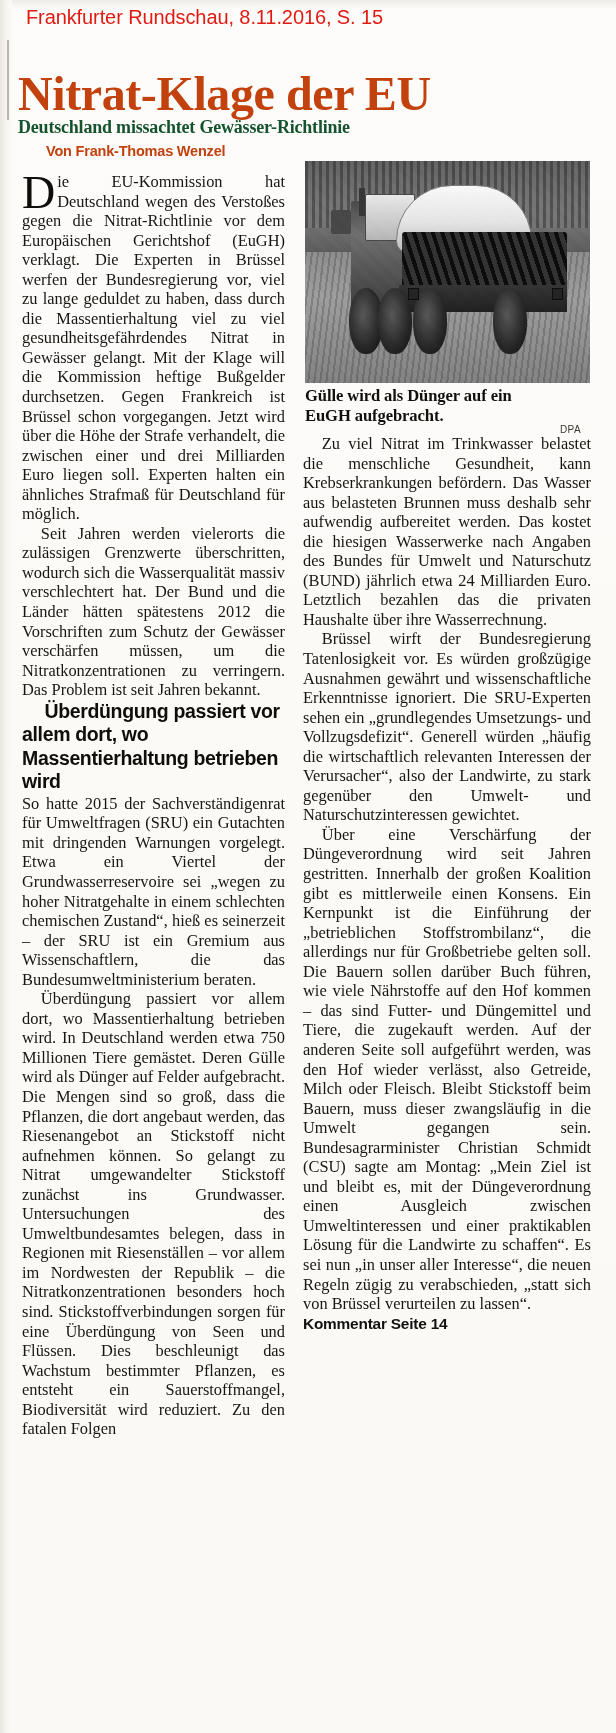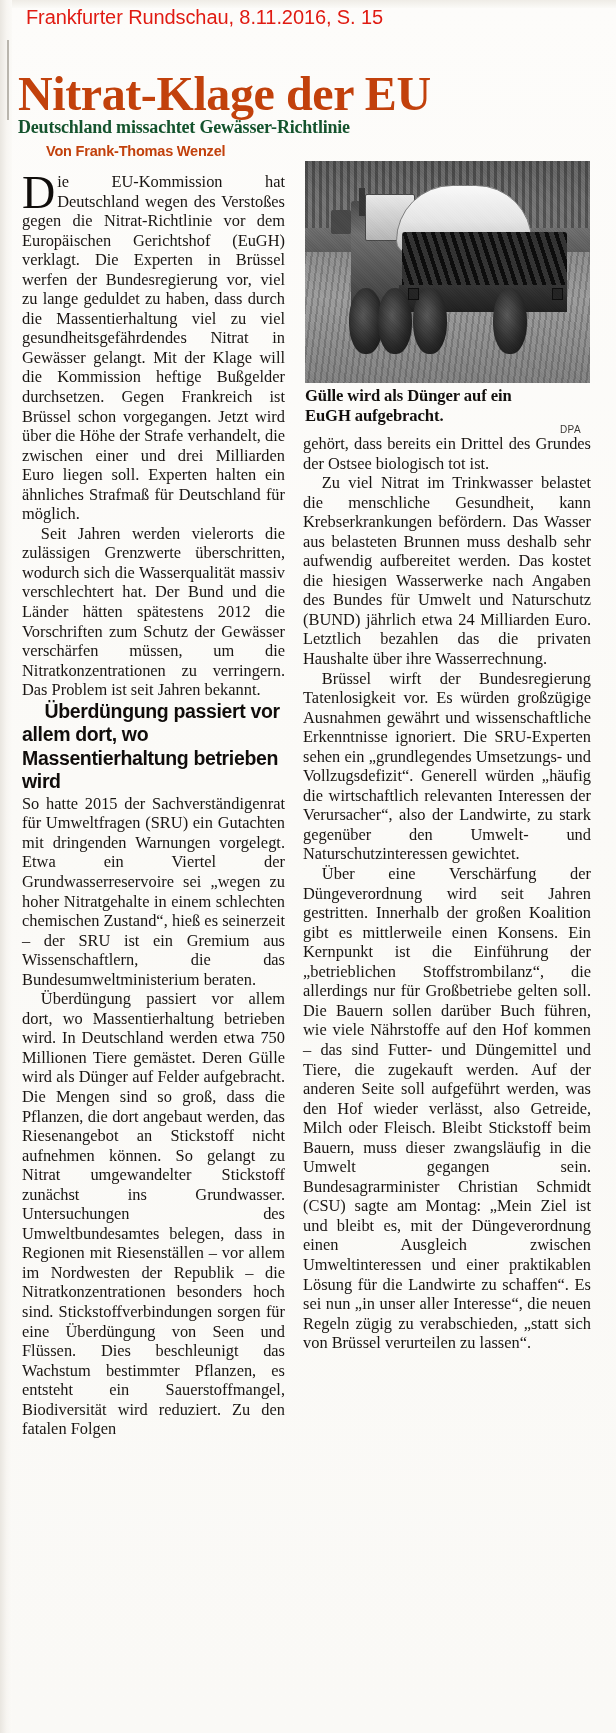--- a/index.html
+++ b/index.html
@@ -377,21 +377,21 @@
   <p>Seit Jahren werden vielerorts die zulässigen Grenzwerte überschritten, wodurch sich die Wasserqualität massiv verschlechtert hat. Der Bund und die Länder hätten spätestens 2012 die Vorschriften zum Schutz der Gewässer verschärfen müssen, um die Nitratkonzentrationen zu verringern. Das Problem ist seit Jahren bekannt.</p>
 
   <p class="crosshead">Überdüngung passiert vor allem dort, wo Massentierhaltung betrieben wird</p>
 
   <p class="no-indent">So hatte 2015 der Sachverständigenrat für Umweltfragen (SRU) ein Gutachten mit dringenden Warnungen vorgelegt. Etwa ein Viertel der Grundwasserreservoire sei „wegen zu hoher Nitratgehalte in einem schlechten chemischen Zustand“, hieß es seinerzeit – der SRU ist ein Gremium aus Wissenschaftlern, die das Bundesumweltministerium beraten.</p>
 
   <p>Überdüngung passiert vor allem dort, wo Massentierhaltung betrieben wird. In Deutschland werden etwa 750 Millionen Tiere gemästet. Deren Gülle wird als Dünger auf Felder aufgebracht. Die Mengen sind so groß, dass die Pflanzen, die dort angebaut werden, das Riesenangebot an Stickstoff nicht aufnehmen können. So gelangt zu Nitrat umgewandelter Stickstoff zunächst ins Grundwasser. Untersuchungen des Umweltbundesamtes belegen, dass in Regionen mit Riesenställen – vor allem im Nordwesten der Republik – die Nitratkonzentrationen besonders hoch sind. Stickstoffverbindungen sorgen für eine Überdüngung von Seen und Flüssen. Dies beschleunigt das Wachstum bestimmter Pflanzen, es entsteht ein Sauerstoffmangel, Biodiversität wird reduziert. Zu den fatalen Folgen</p>
 </div>
 
 <div class="col col-right">
-  <p class="no-indent">gehört, dass bereits ein Drittel des Grundes der Ostsee biologisch tot ist.</p>
 
   <p>Zu viel Nitrat im Trinkwasser belastet die menschliche Gesundheit, kann Krebserkrankungen befördern. Das Wasser aus belasteten Brunnen muss deshalb sehr aufwendig aufbereitet werden. Das kostet die hiesigen Wasserwerke nach Angaben des Bundes für Umwelt und Naturschutz (BUND) jährlich etwa 24 Milliarden Euro. Letztlich bezahlen das die privaten Haushalte über ihre Wasserrechnung.</p>
 
   <p>Brüssel wirft der Bundesregierung Tatenlosigkeit vor. Es würden großzügige Ausnahmen gewährt und wissenschaftliche Erkenntnisse ignoriert. Die SRU-Experten sehen ein „grundlegendes Umsetzungs- und Vollzugsdefizit“. Generell würden „häufig die wirtschaftlich relevanten Interessen der Verursacher“, also der Landwirte, zu stark gegenüber den Umwelt- und Naturschutzinteressen gewichtet.</p>
 
   <p>Über eine Verschärfung der Düngeverordnung wird seit Jahren gestritten. Innerhalb der großen Koalition gibt es mittlerweile einen Konsens. Ein Kernpunkt ist die Einführung der „betrieblichen Stoffstrombilanz“, die allerdings nur für Großbetriebe gelten soll. Die Bauern sollen darüber Buch führen, wie viele Nährstoffe auf den Hof kommen – das sind Futter- und Düngemittel und Tiere, die zugekauft werden. Auf der anderen Seite soll aufgeführt werden, was den Hof wieder verlässt, also Getreide, Milch oder Fleisch. Bleibt Stickstoff beim Bauern, muss dieser zwangsläufig in die Umwelt gegangen sein. Bundesagrarminister Christian Schmidt (CSU) sagte am Montag: „Mein Ziel ist und bleibt es, mit der Düngeverordnung einen Ausgleich zwischen Umweltinteressen und einer praktikablen Lösung für die Landwirte zu schaffen“. Es sei nun „in unser aller Interesse“, die neuen Regeln zügig zu verabschieden, „statt sich von Brüssel verurteilen zu lassen“.</p>
 
+  <p class="endnote">Kommentar Seite 14</p>
 </div>
 
 </body></html>

